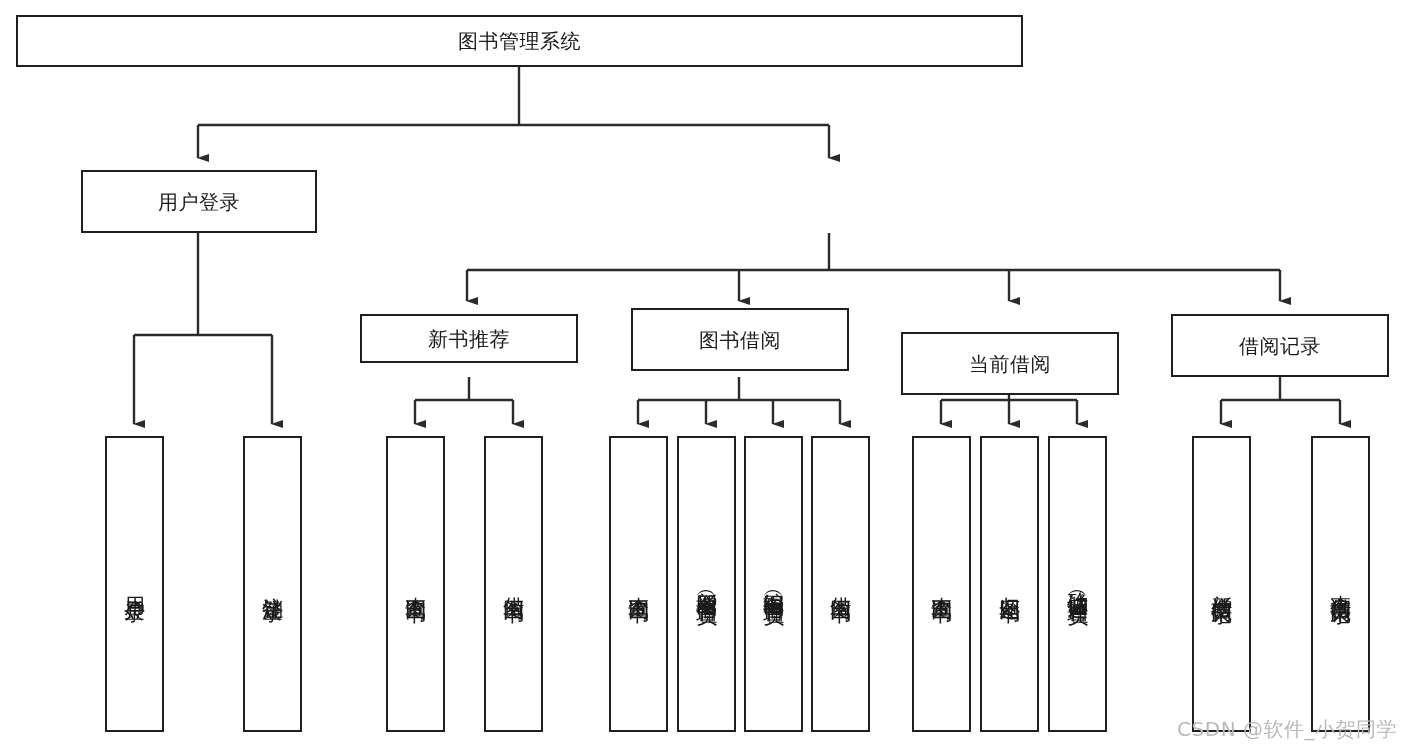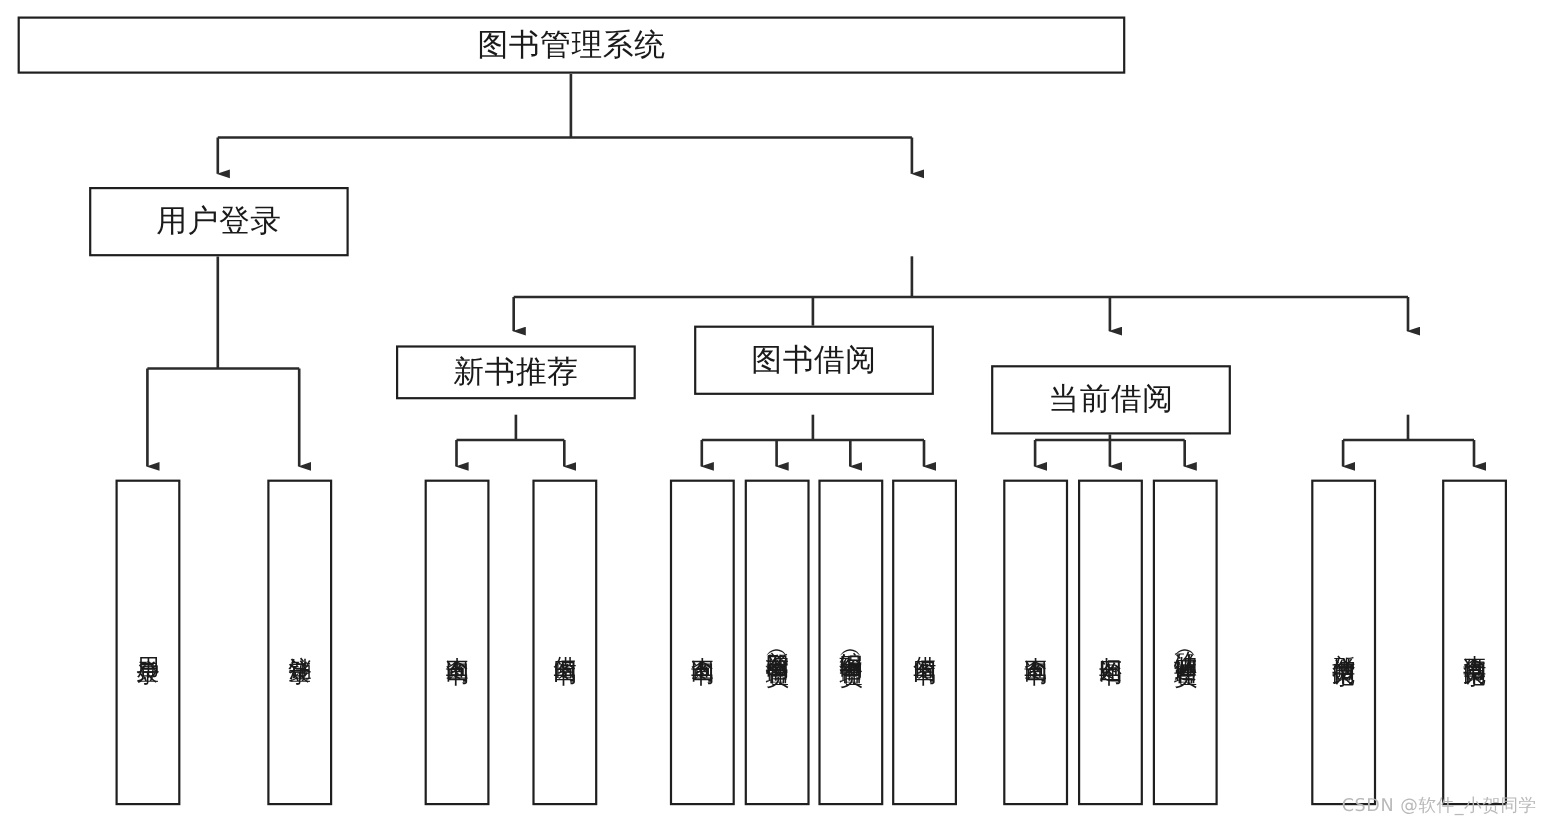--- a/index.html
+++ b/index.html
@@ -21,21 +21,21 @@
     position: absolute;
     box-sizing: border-box;
     border: 2px solid #1f1f1f;
     background: #ffffff;
     display: flex;
     align-items: center;
     justify-content: center;
     color: #1a1a1a;
   }
   .node.horiz {
-    font-size: 28px;
+    font-size: 20px;
     letter-spacing: 0.5px;
     line-height: 1.1;
   }
   .node.vert {
     writing-mode: vertical-rl;
     text-orientation: upright;
     font-size: 21px;
     line-height: 1.35;
     letter-spacing: 2px;
     padding: 4px 0;
@@ -54,21 +54,21 @@
     left: 0;
     top: 0;
     width: 1405px;
     height: 747px;
     pointer-events: none;
   }
   .watermark {
     position: absolute;
     right: 8px;
     bottom: 4px;
-    font-size: 16px;
+    font-size: 20px;
     color: #b9b9b9;
     letter-spacing: 0.5px;
     white-space: nowrap;
   }
 </style>
 </head>
 <body>
 
 <div id="canvas">
 
@@ -126,25 +126,28 @@
     <span>图书管理系统</span>
   </div>
 
   <div class="node horiz" style="left:81px; top:170px; width:236px; height:63px;">
     <span>用户登录</span>
   </div>
 
   <div class="node horiz" style="left:360px; top:314px; width:218px; height:49px;">
     <span>新书推荐</span>
   </div>
-  <div class="node horiz" style="left:631px; top:296px; width:218px; height:63px;">
+  <div class="node horiz" style="left:631px; top:308px; width:218px; height:63px;">
     <span>图书借阅</span>
   </div>
   <div class="node horiz" style="left:901px; top:314px; width:218px; height:63px;margin-top:18px;">
     <span>当前借阅</span>
+  </div>
+  <div class="node horiz" style="left:1171px; top:314px; width:218px; height:63px;">
+    <span>借阅记录</span>
   </div>
 
   <div class="node vert" style="left:105px; top:436px; width:59px; height:296px;">
     <span class="vtext">用户登录</span>
   </div>
   <div class="node vert" style="left:243px; top:436px; width:59px; height:296px;">
     <span class="vtext">注销登录</span>
   </div>
 
   <div class="node vert" style="left:386px; top:436px; width:59px; height:296px;">

